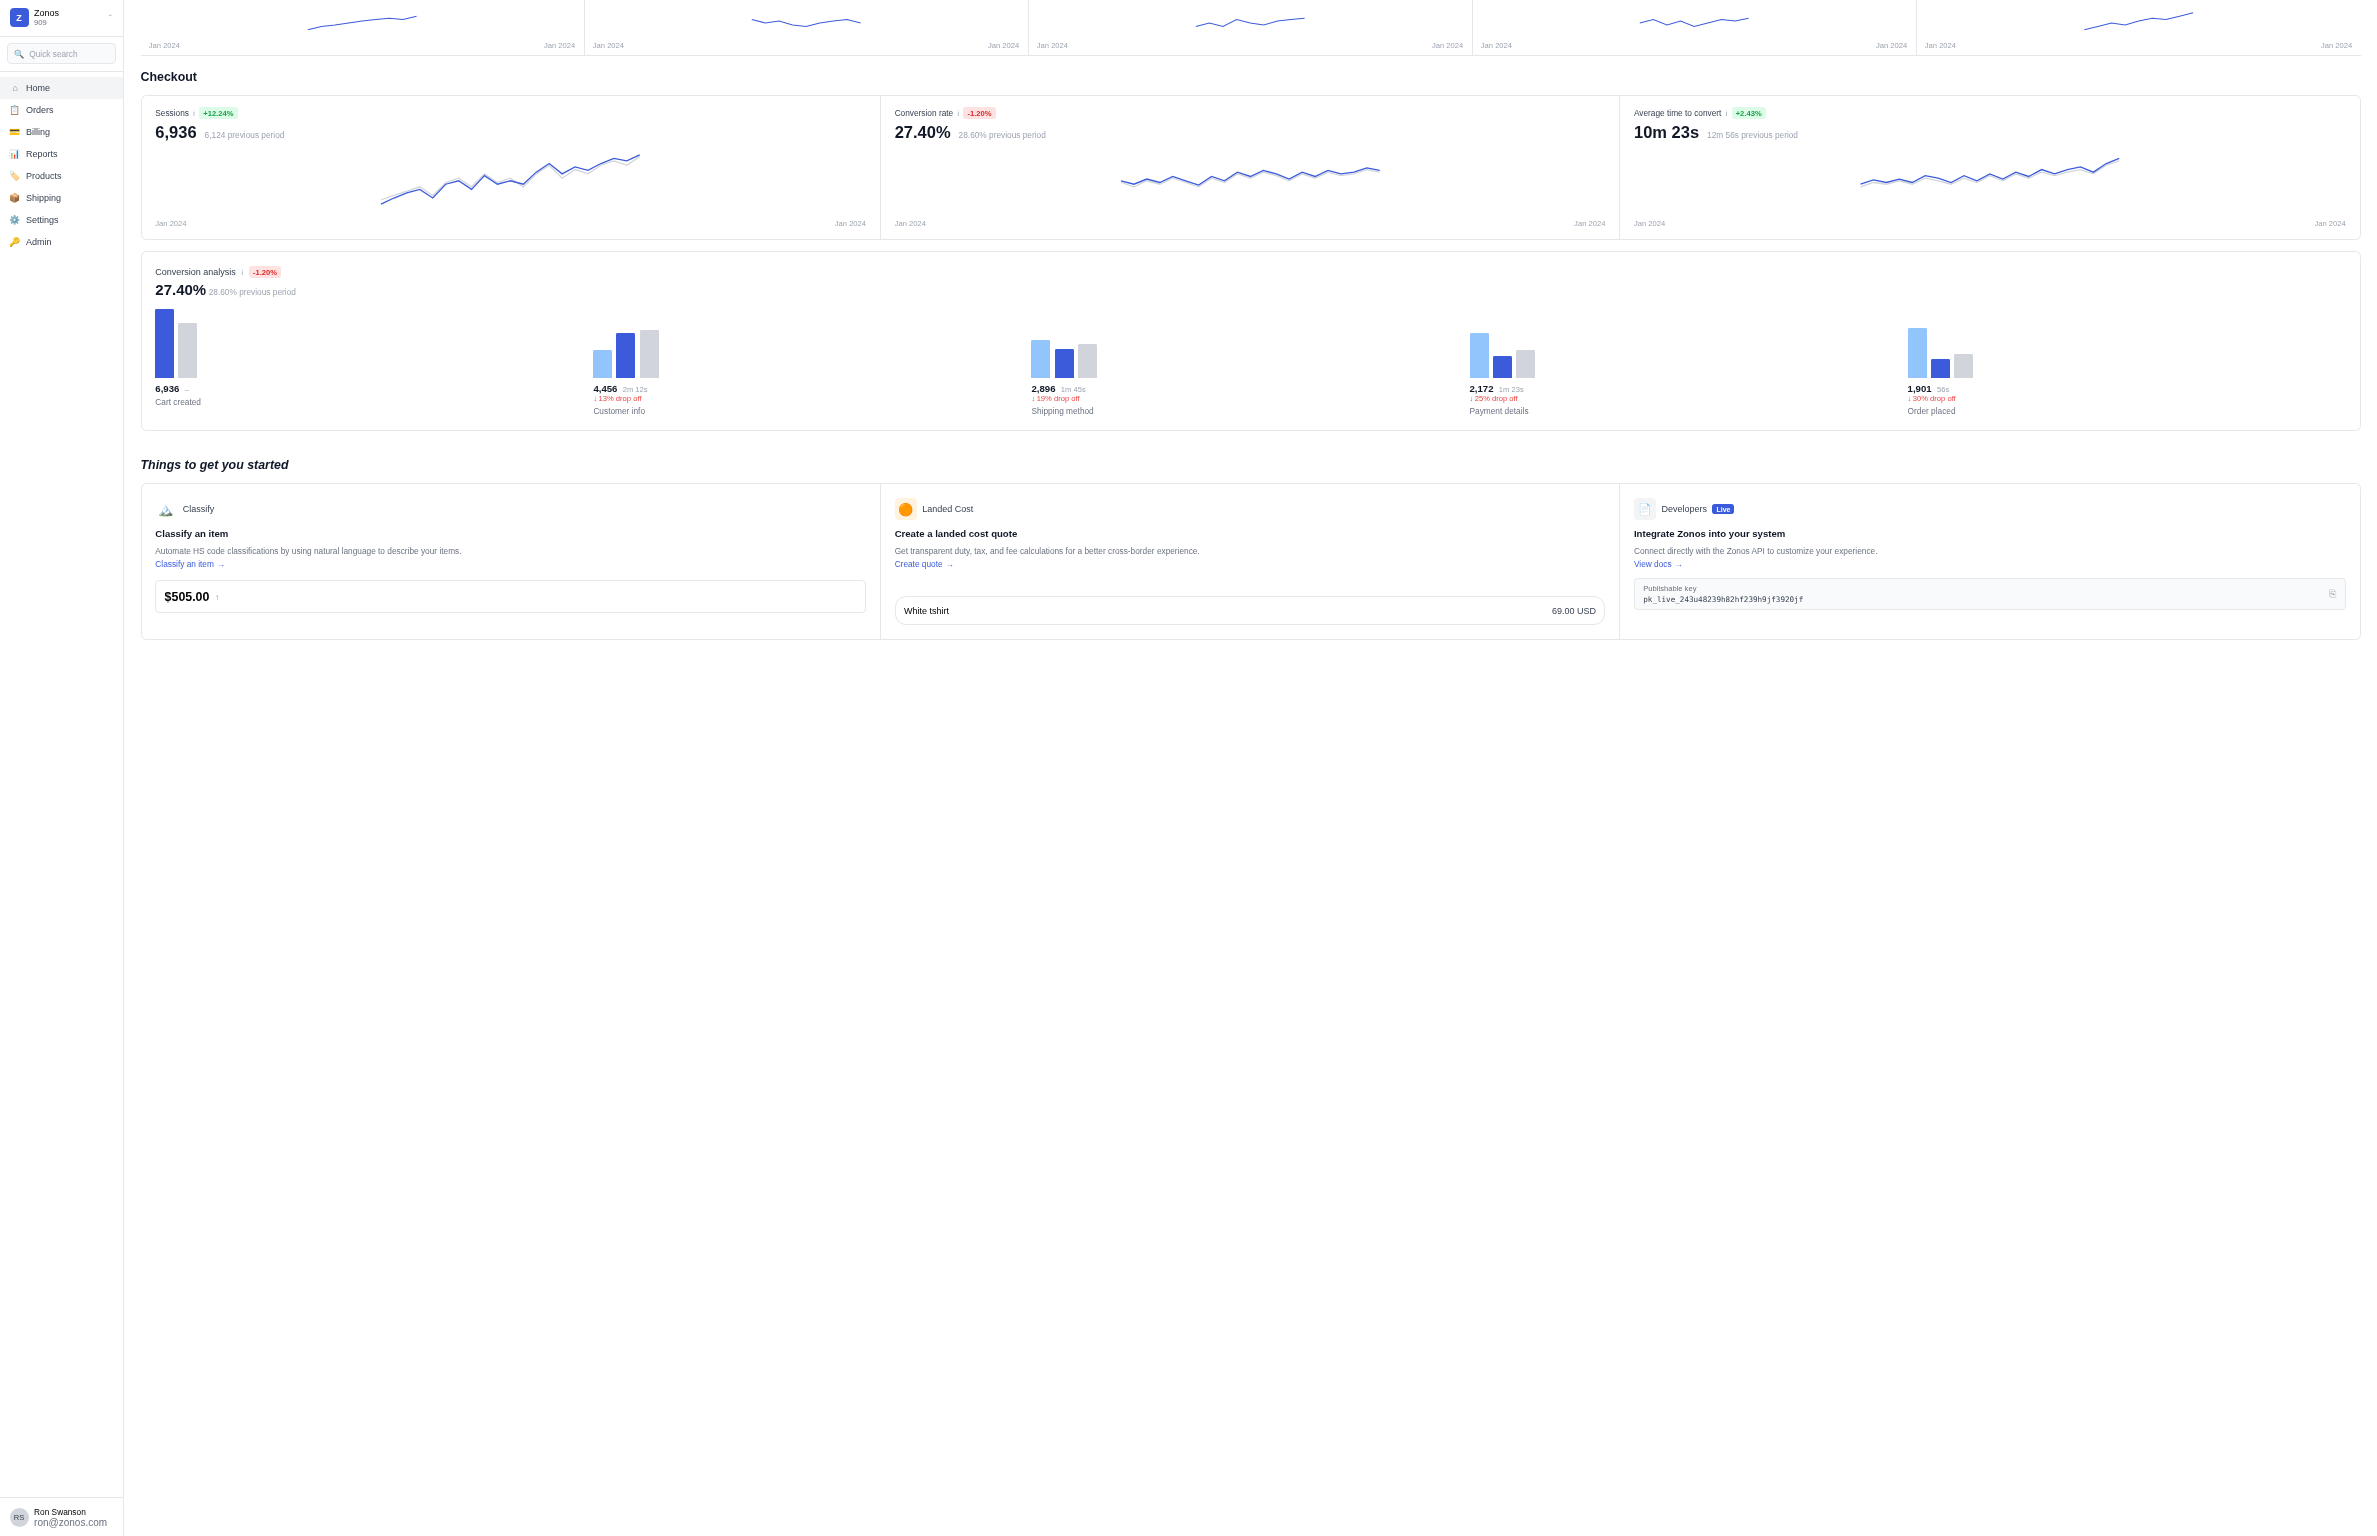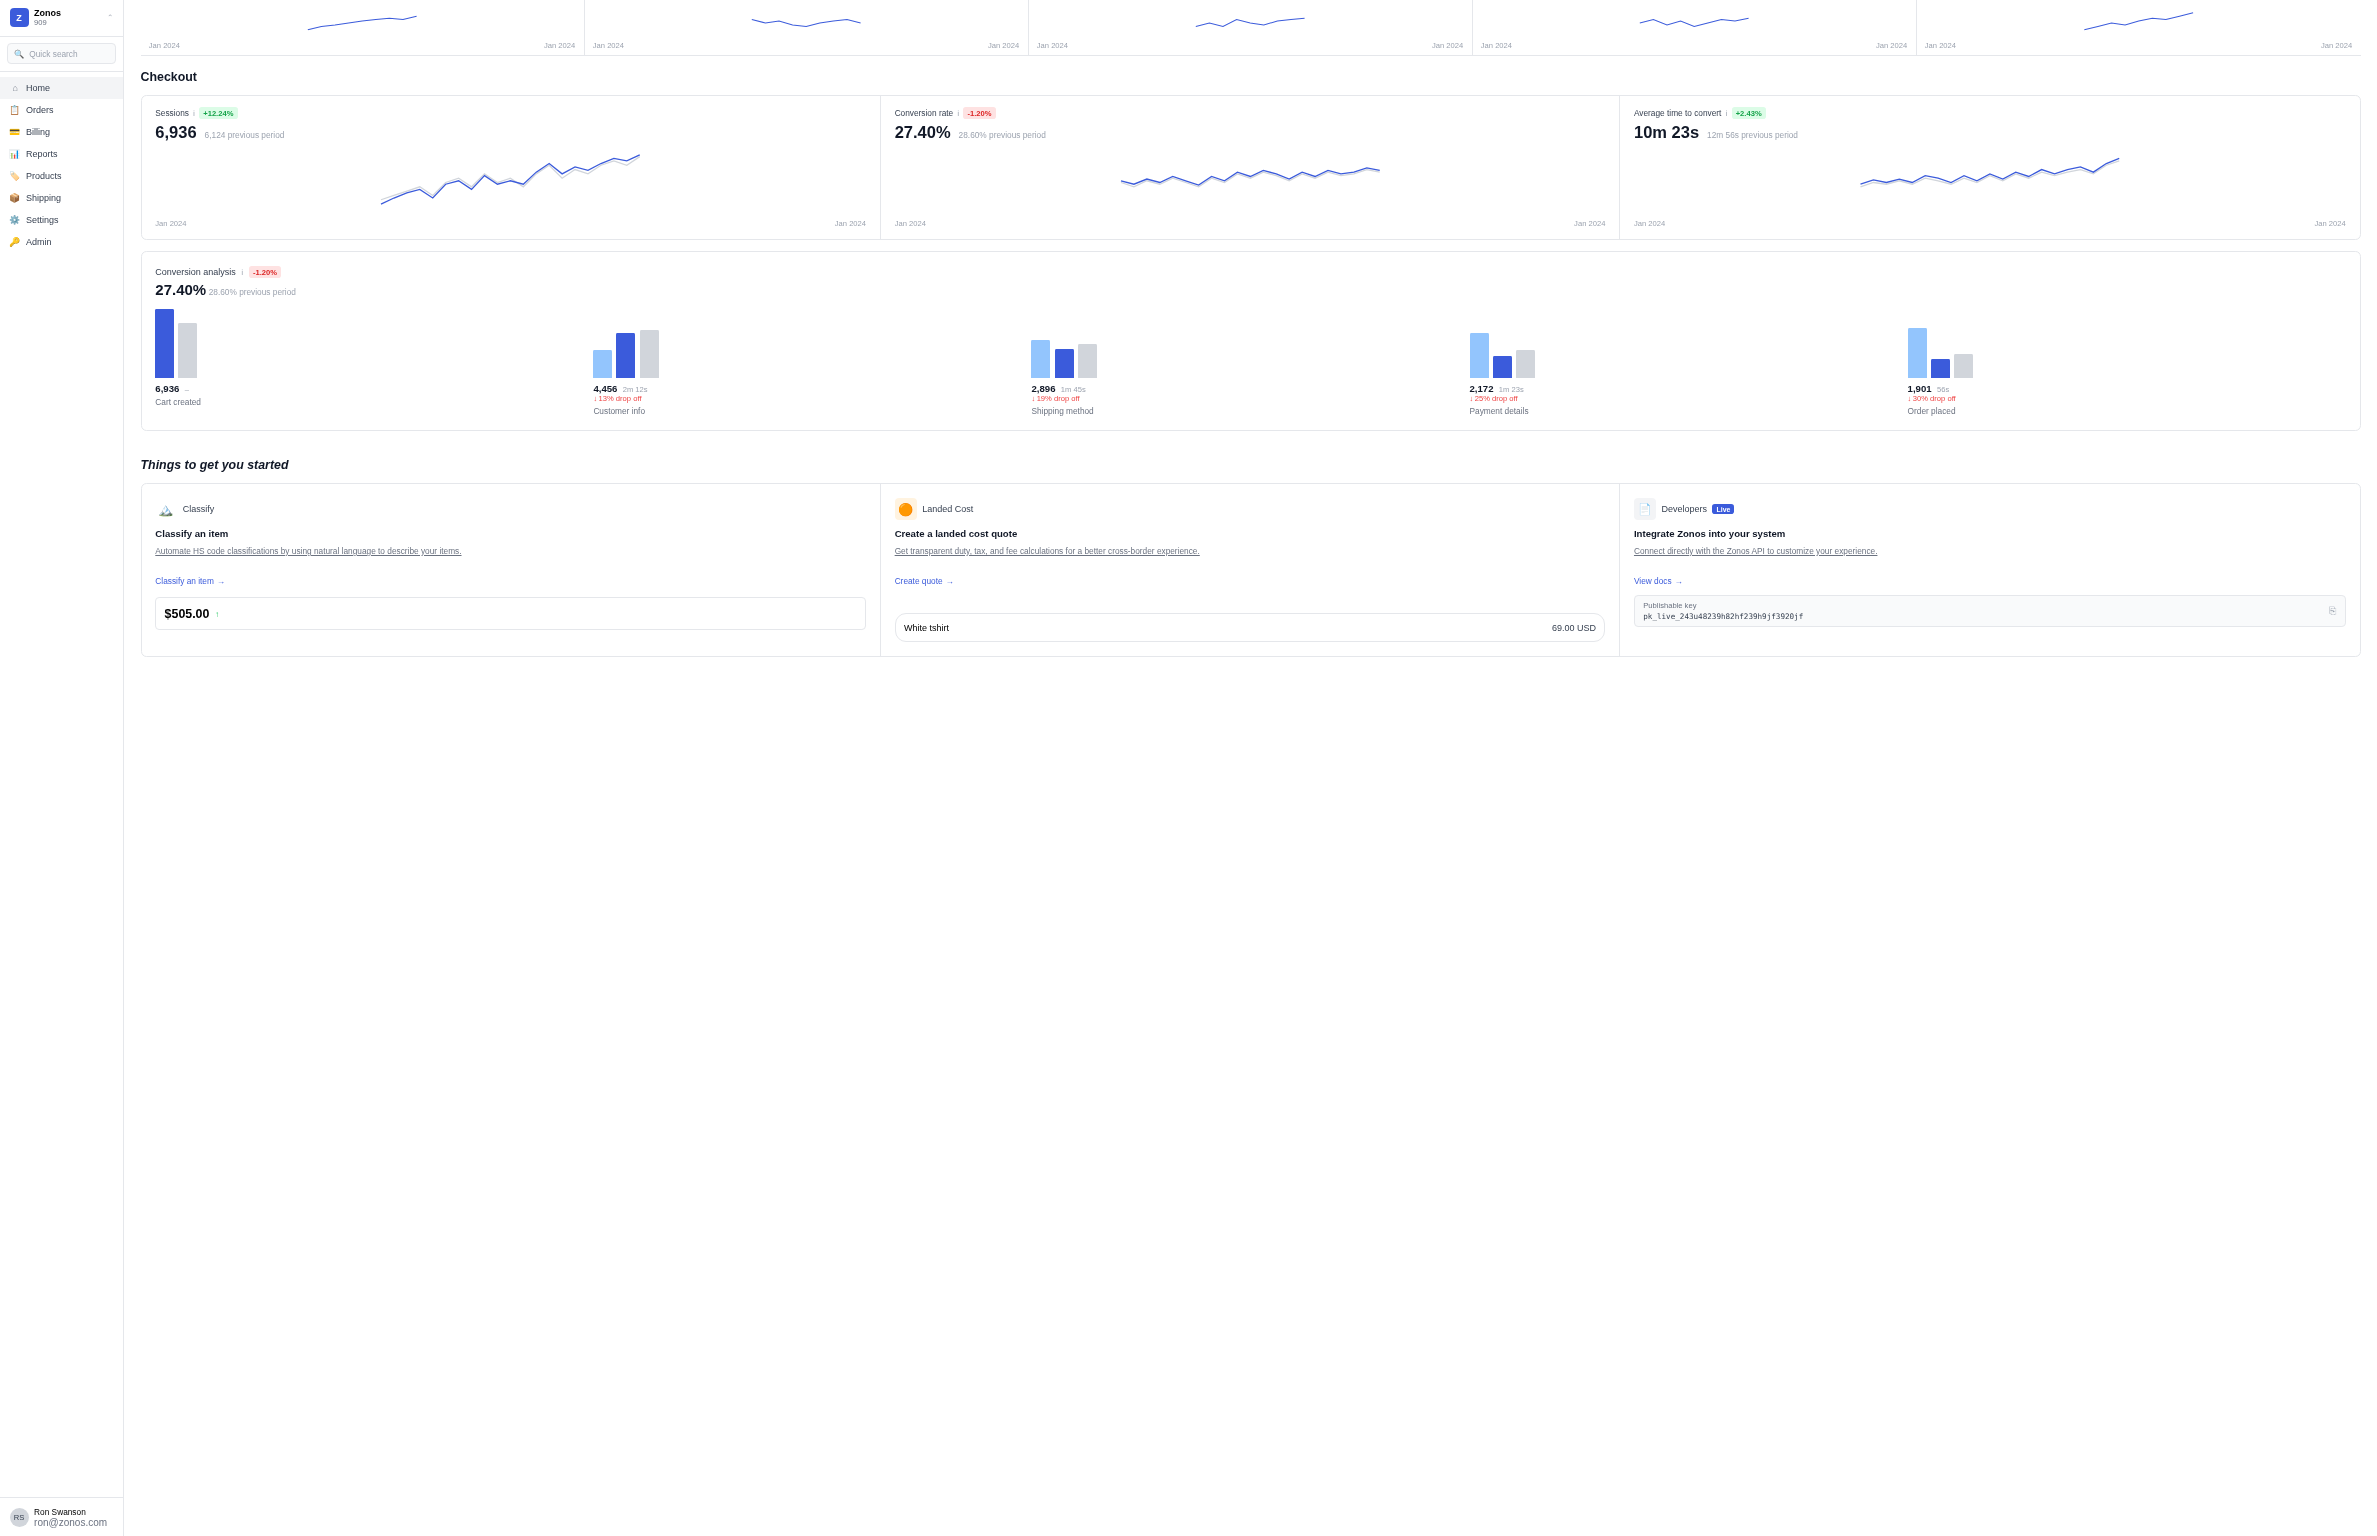--- a/index.html
+++ b/index.html
@@ -3,21 +3,21 @@
   <meta charset="utf-8">
   <style>
     * { box-sizing: border-box; margin: 0; padding: 0; }
     body { font-family: -apple-system, BlinkMacSystemFont, 'Segoe UI', sans-serif; background: #f5f5f5; display: flex; height: 100vh; overflow: hidden; font-size: 9px; }
 
     
     .sidebar { width: 124px; background: #fff; border-right: 0.7px solid #e5e7eb; display: flex; flex-direction: column; flex-shrink: 0; }
     .sidebar-brand { display: flex; align-items: center; padding: 8.3px 9.6px; gap: 5.5px; border-bottom: 0.7px solid #e5e7eb; }
     .brand-icon { width: 19px; height: 19px; background: #3b5bdb; border-radius: 4.1px; display: flex; align-items: center; justify-content: center; color: white; font-weight: bold; font-size: 9px; }
     .brand-info { flex: 1; }
-    .brand-name { font-weight: 700; font-size: 9px; }
+    .brand-name { font-weight: 400; font-size: 9px; }
     .brand-id { font-size: 7.6px; color: #6b7280; }
     .brand-chevron { color: #9ca3af; font-size: 7.6px; }
 
     .sidebar-search { padding: 6.9px 6.9px; border-bottom: 0.7px solid #e5e7eb; }
     .sidebar-search-box { display: flex; align-items: center; gap: 4.1px; background: #f9fafb; border: 0.7px solid #e5e7eb; border-radius: 4.1px; padding: 4.1px 6.9px; color: #9ca3af; font-size: 8.3px; cursor: pointer; width: 100%; }
 
     .sidebar-nav { flex: 1; padding: 5.5px 0; }
     .nav-item { display: flex; align-items: center; gap: 5.5px; padding: 5.5px 9.6px; color: #374151; cursor: pointer; font-size: 9px; border-radius: 0; }
     .nav-item.active { background: #f3f4f6; font-weight: 500; }
     .nav-icon { width: 11px; height: 11px; display: flex; align-items: center; justify-content: center; color: #6b7280; }
@@ -68,21 +68,21 @@
     .funnel-label { font-size: 8.3px; color: #6b7280; margin-top: 2.8px; }
 
     
     .started-title { font-size: 12.4px; font-weight: 600; color: #111827; margin-bottom: 11px; font-style: italic; }
     .started-grid { display: grid; grid-template-columns: 1fr 1fr 1fr; gap: 0; border: 0.7px solid #e5e7eb; border-radius: 5.5px; overflow: hidden; }
     .started-card { padding: 13.8px; border-right: 0.7px solid #e5e7eb; }
     .started-card:last-child { border-right: none; }
     .card-icon-row { display: flex; align-items: center; gap: 5.5px; margin-bottom: 8.3px; }
     .card-icon { width: 22px; height: 22px; border-radius: 4.1px; display: flex; align-items: center; justify-content: center; font-size: 12.4px; }
     .card-title { font-size: 9.6px; font-weight: 600; color: #111827; margin-bottom: 5.5px; }
-    .card-desc { font-size: 8.3px; color: #6b7280; line-height: 1.5; margin-bottom: 19px; text-decoration: underline; }
+    .card-desc { font-size: 8.3px; color: #6b7280; line-height: 1.5; margin-bottom: 2px; }
     .card-link { font-size: 8.3px; color: #3b5bdb; display: flex; align-items: center; gap: 2.8px; cursor: pointer; text-decoration: none; }
 
     .publishable-key { background: #f9fafb; border: 0.7px solid #e5e7eb; border-radius: 4.1px; padding: 5.5px 8.3px; display: flex; align-items: center; justify-content: space-between; margin-top: 8.3px; }
     .pub-key-label { font-size: 7.6px; color: #6b7280; margin-bottom: 1.4px; }
     .pub-key-value { font-size: 7.6px; color: #374151; font-family: monospace; }
     .copy-icon { color: #9ca3af; cursor: pointer; font-size: 9.6px; }
 
     .price-row { display: flex; align-items: center; gap: 5.5px; }
     .price-value { font-size: 12.4px; font-weight: 700; }
     .price-up { color: #22c55e; font-size: 8.3px; }

